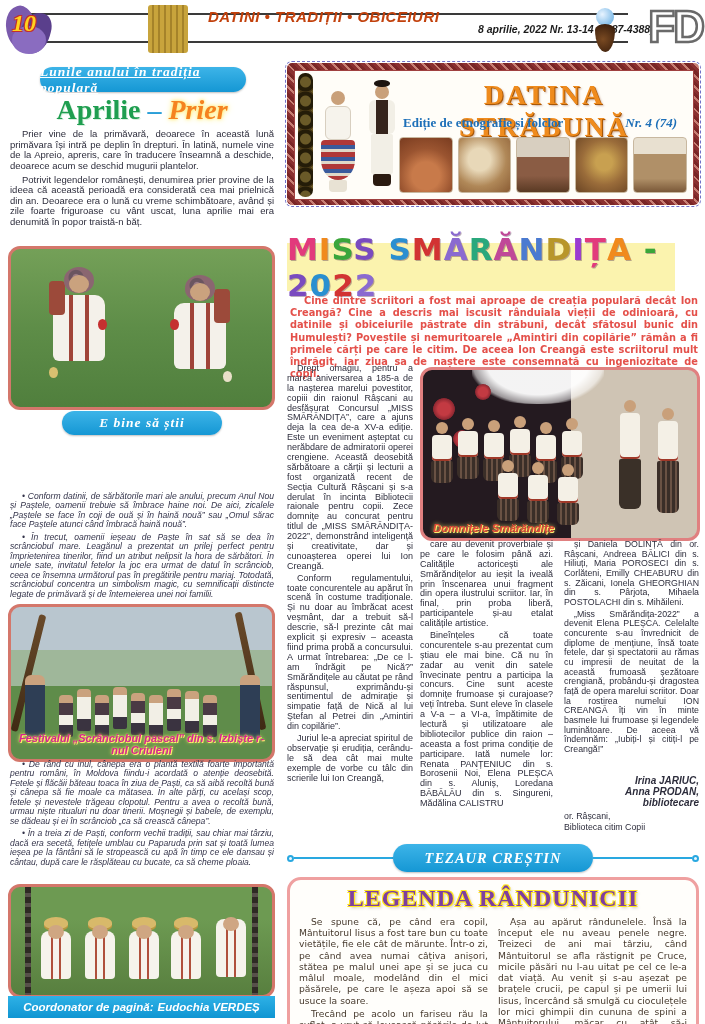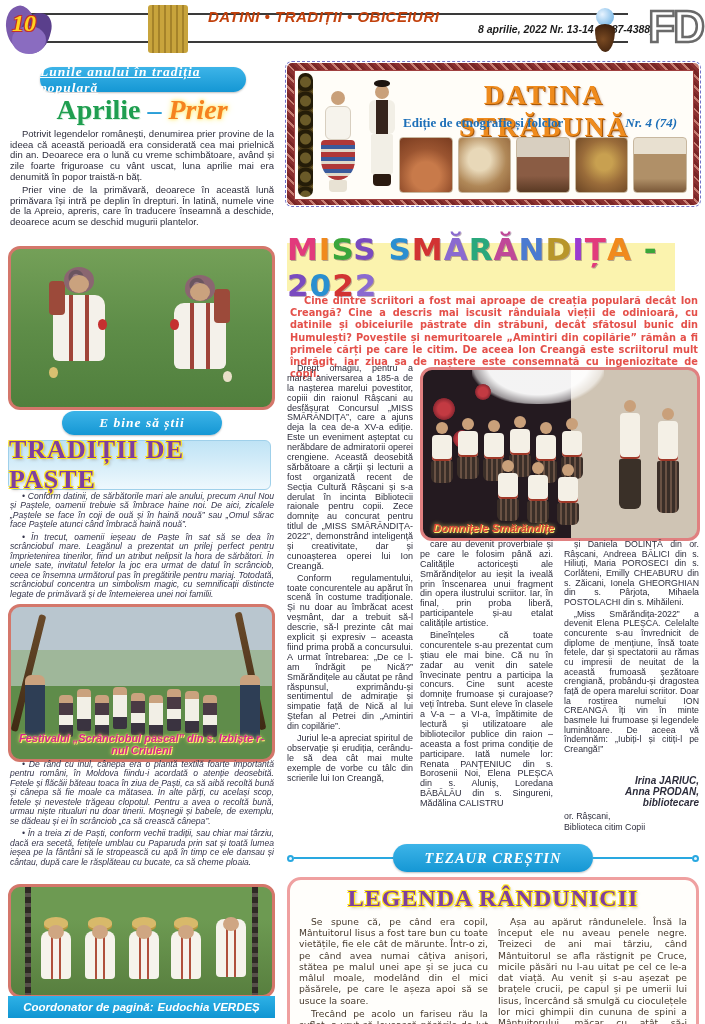--- a/index.html
+++ b/index.html
@@ -175,22 +175,22 @@
     <span>Lunile anului în tradiția populară</span>
   </div>
 
   <div class="april-title">
     <span class="april-w1">Aprilie</span>
     <span class="april-dash">–</span>
     <span class="april-w2">Prier</span>
   </div>
 
   <div class="april-text body-txt">
+    <p>Prier vine de la primăvară, deoarece în această lună primăvara își intră pe deplin în drepturi. În latină, numele vine de la Apreio, apreris, care în traducere înseamnă a deschide, deoarece acum se deschid mugurii plantelor.</p>
     <p>Potrivit legendelor românești, denumirea prier provine de la ideea că această perioadă era considerată cea mai prielnică din an. Deoarece era o lună cu vreme schimbătoare, având și zile foarte friguroase cu vânt uscat, luna aprilie mai era denumită în popor traistă-n băț.</p>
-    <p>Prier vine de la primăvară, deoarece în această lună primăvara își intră pe deplin în drepturi. În latină, numele vine de la Apreio, apreris, care în traducere înseamnă a deschide, deoarece acum se deschid mugurii plantelor.</p>
   </div>
 
   <div class="photo kids-photo">
     <div class="kid" style="left:36px;top:18px;">
       <div class="tail" style="left:2px;"></div>
       <div class="scarf"></div>
       <div class="face"></div>
       <div class="body"></div>
       <div class="egg" style="right:4px;top:52px;"></div>
       <div class="egg" style="left:2px;top:100px;background:#d8c070;"></div>
@@ -202,21 +202,20 @@
       <div class="body"></div>
       <div class="egg" style="left:2px;top:44px;"></div>
       <div class="egg" style="right:0;top:96px;background:#e8e0c8;"></div>
     </div>
   </div>
 
   <div class="pill" style="left:62px;top:411px;width:160px;height:24px;">
     <span>E bine să știi</span>
   </div>
 
-  <div class="easter-title">TRADIȚII DE PAȘTE</div>
 
   <div class="easter-text body-txt" style="top:492px;">
     <p>• Conform datinii, de sărbătorile mari ale anului, precum Anul Nou și Paștele, oamenii trebuie să îmbrace haine noi. De aici, zicalele „Paștele se face în coji de ouă și în haină nouă” sau „Omul sărac face Paștele atunci când îmbracă haină nouă”.</p>
     <p>• În trecut, oamenii ieșeau de Paște în sat să se dea în scrânciobul mare. Leagănul a prezentat un prilej perfect pentru împrietenirea tinerilor, fiind un atribut nelipsit la hora de sărbători. În unele sate, invitatul fetelor la joc era urmat de datul în scrânciob, ceea ce însemna următorul pas în pregătirile pentru mariaj. Totodată, scrânciobul concentra un simbolism magic, cu semnificații distincte legate de primăvară și de întemeierea unei noi familii.</p>
   </div>
 
   <div class="photo fest-photo">
     <div class="fest-pole" style="left:14px;top:6px;transform:rotate(14deg);"></div>
     <div class="fest-pole" style="right:18px;top:4px;transform:rotate(-12deg);"></div>
     <div class="suit" style="left:14px;"></div>

